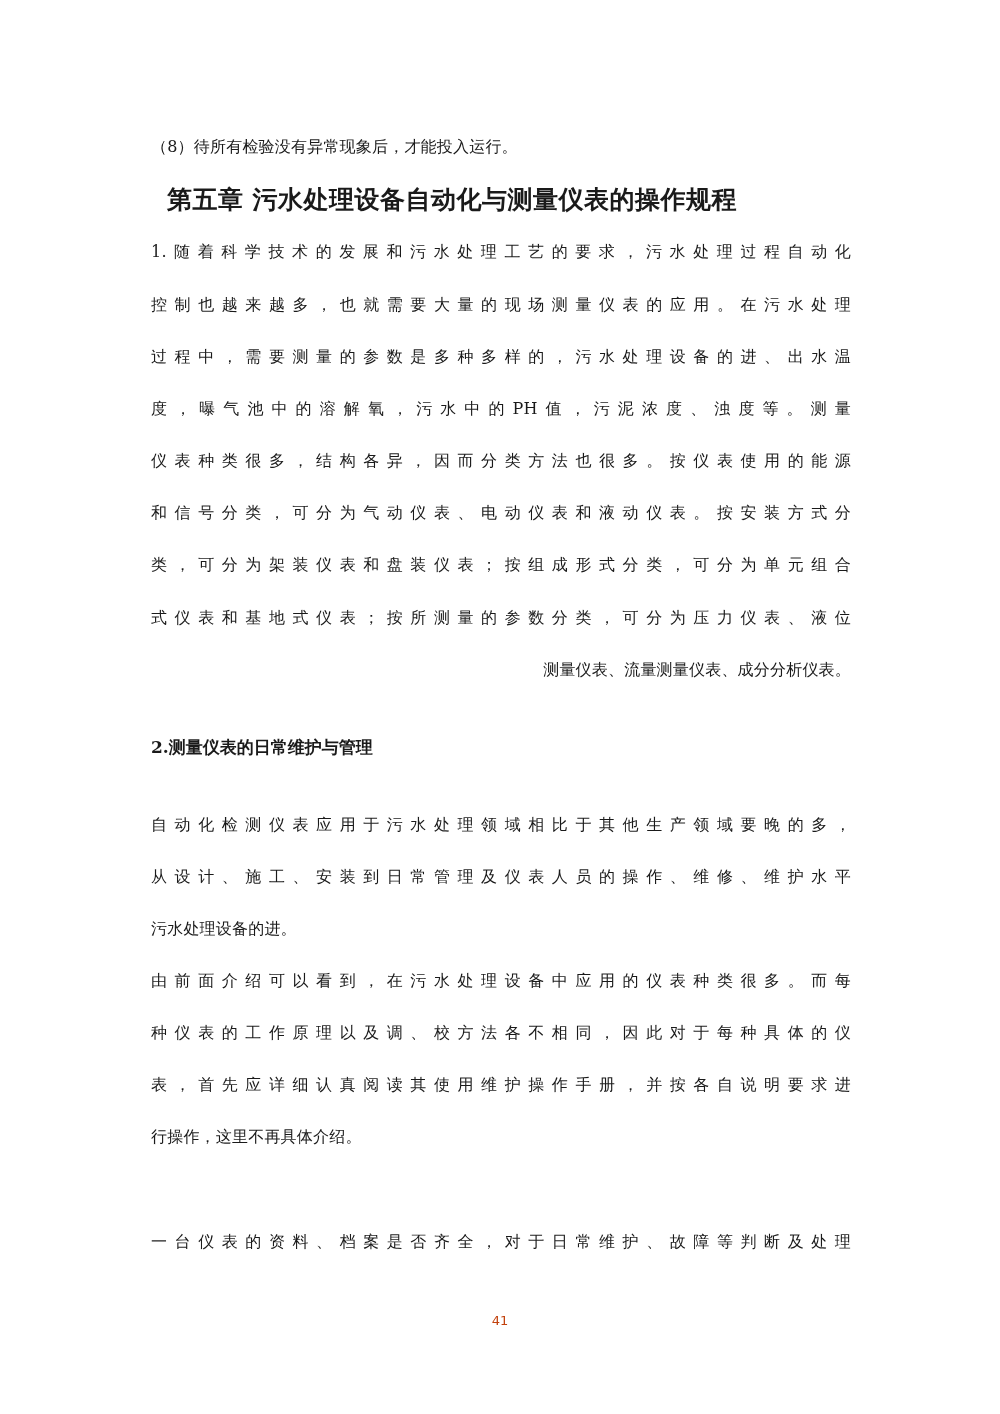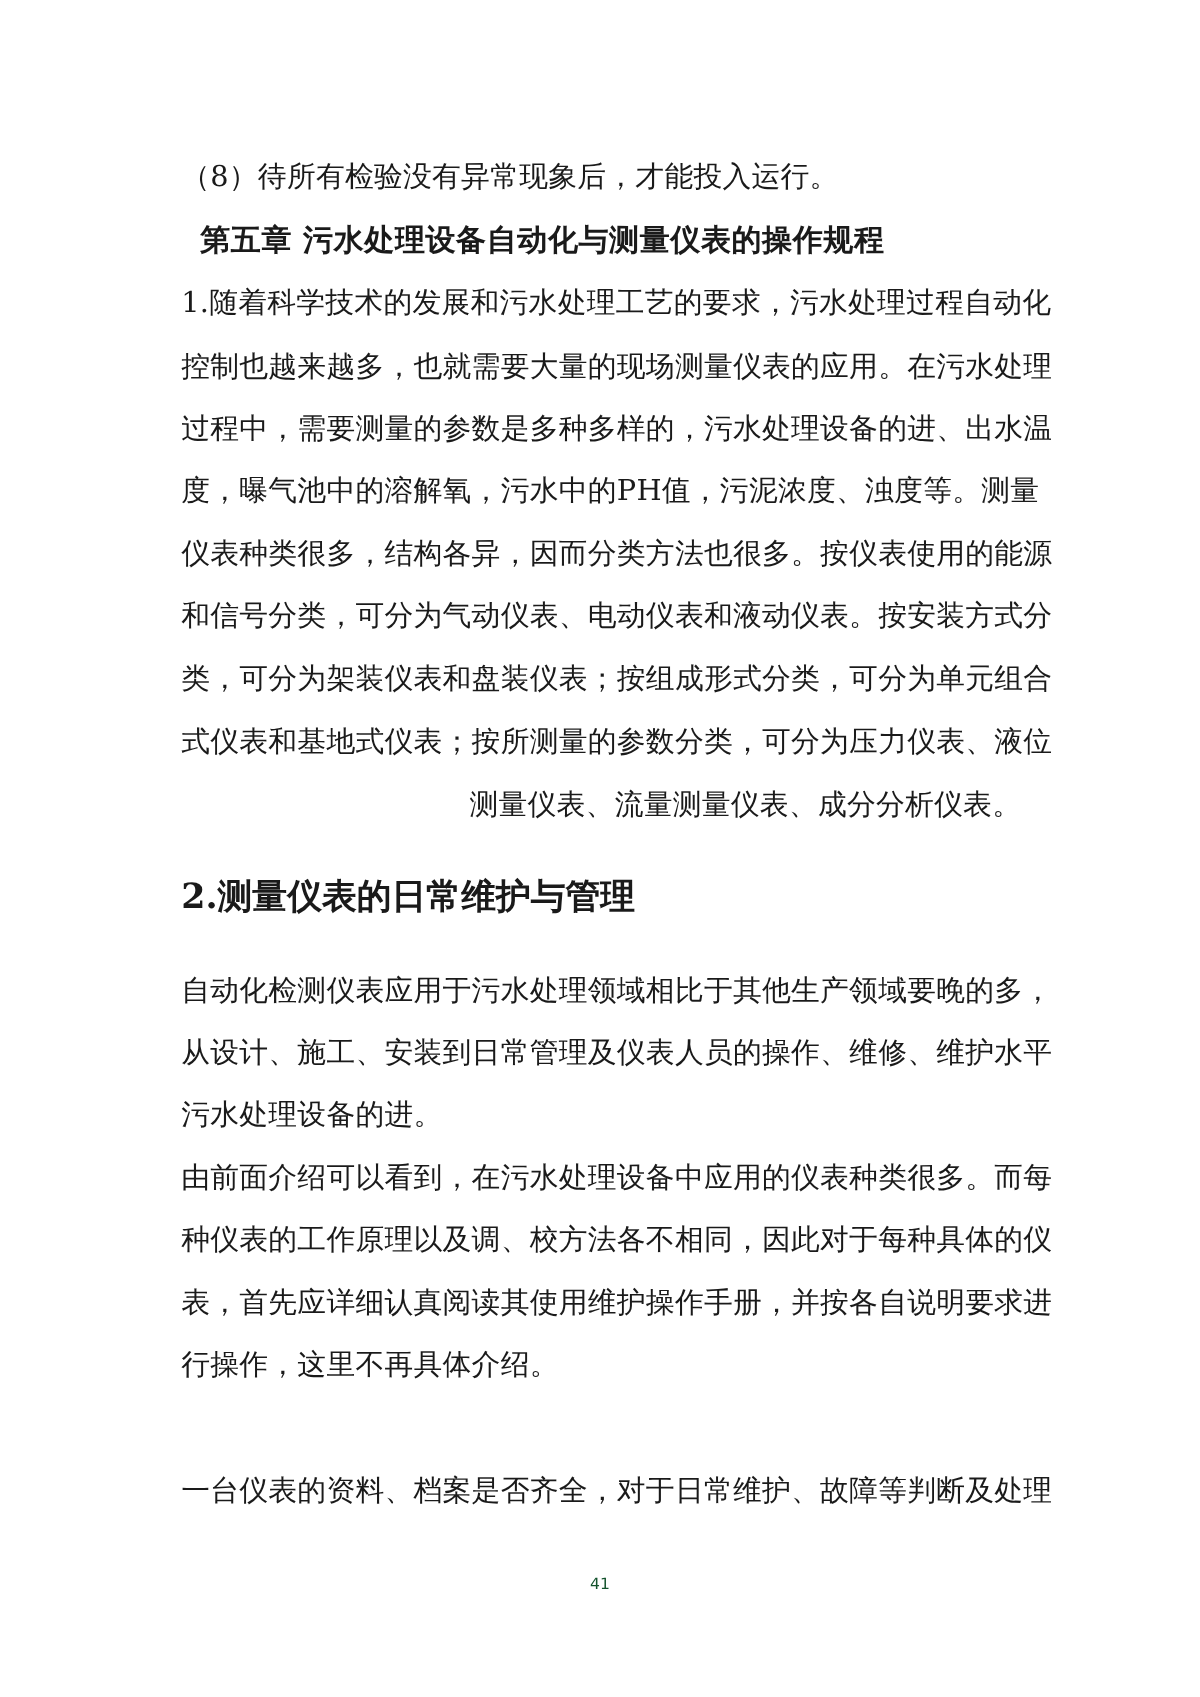--- a/index.html
+++ b/index.html
@@ -19,21 +19,21 @@
       position: absolute;
       left: 0; top: 0;
       width: 1000px;
       height: 1414px;
       background: #ffffff;
     }
     .line {
       position: absolute;
       left: 151px;
       width: 700px;
-      font-size: 24px;
+      font-size: 16px;
       line-height: 30px;
       white-space: nowrap;
       letter-spacing: 0.2px;
     }
     .justify {
       text-align: justify;
       text-align-last: justify;
     }
     .chapter-title {
       position: absolute;
@@ -42,35 +42,35 @@
       text-align: center;
       font-size: 25px;
       font-weight: bold;
       line-height: 34px;
       white-space: nowrap;
       letter-spacing: 0.5px;
     }
     .section-heading {
       position: absolute;
       left: 151px;
-      font-size: 29px;
+      font-size: 17px;
       font-weight: bold;
       line-height: 32px;
       white-space: nowrap;
     }
     .page-number {
       position: absolute;
       left: 0;
       width: 1000px;
       top: 1313px;
       text-align: center;
       font-family: "DejaVu Sans", "Liberation Sans", sans-serif;
       font-size: 13px;
       line-height: 16px;
-      color: #14532d;
+      color: #c2410c;
     }
   </style>
 </head>
 <body>
 
 <div class="page">
 
   <div class="line" style="top:132px; left:151px;">（8）待所有检验没有异常现象后，才能投入运行。</div>
 
   <div class="chapter-title" style="top:183px;">第五章 污水处理设备自动化与测量仪表的操作规程</div>

